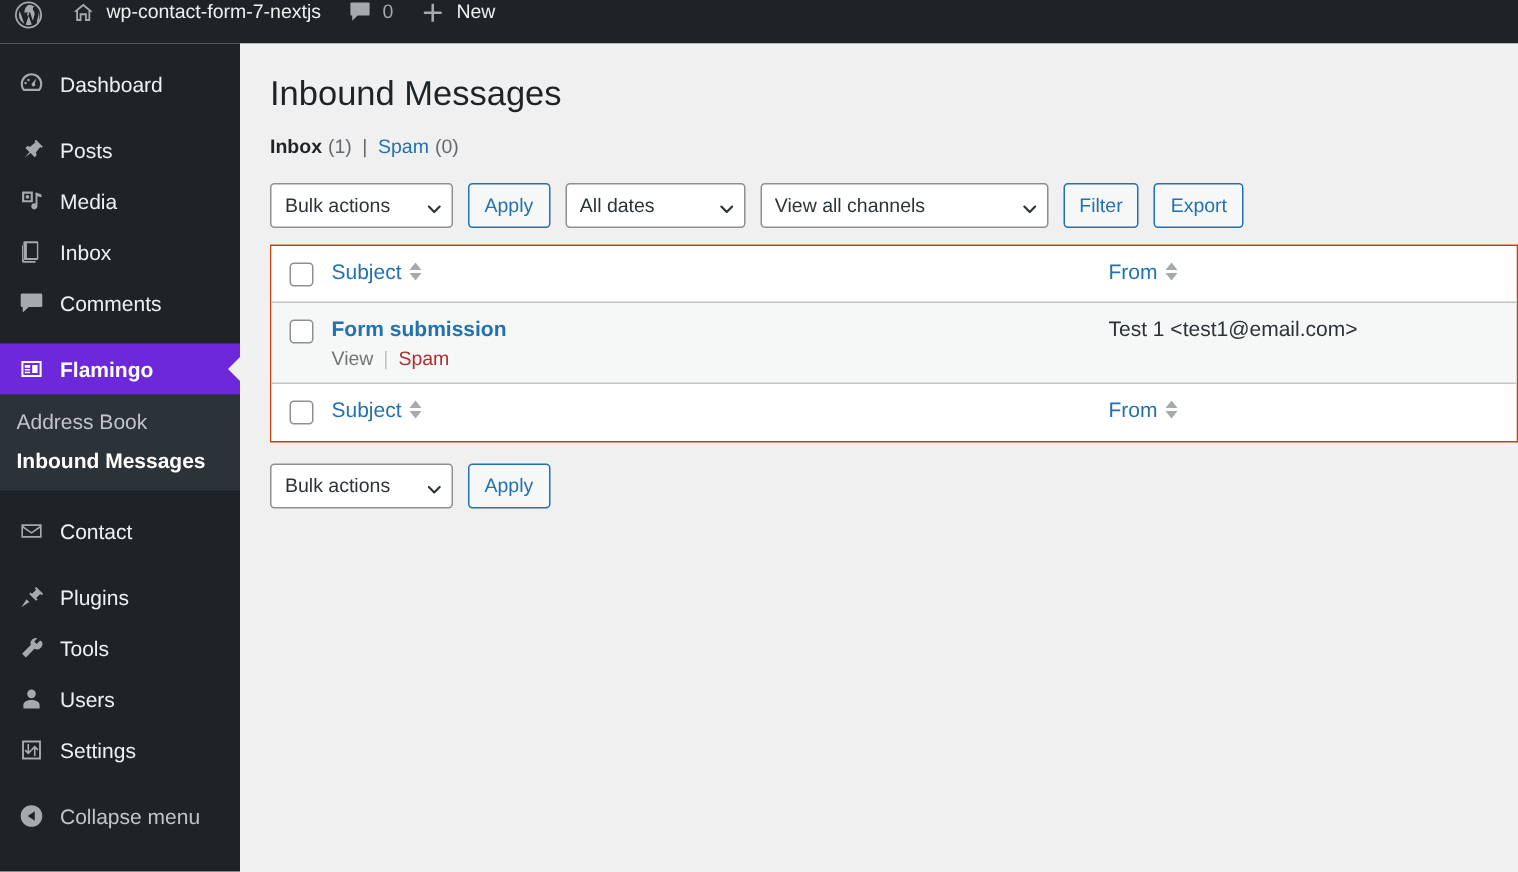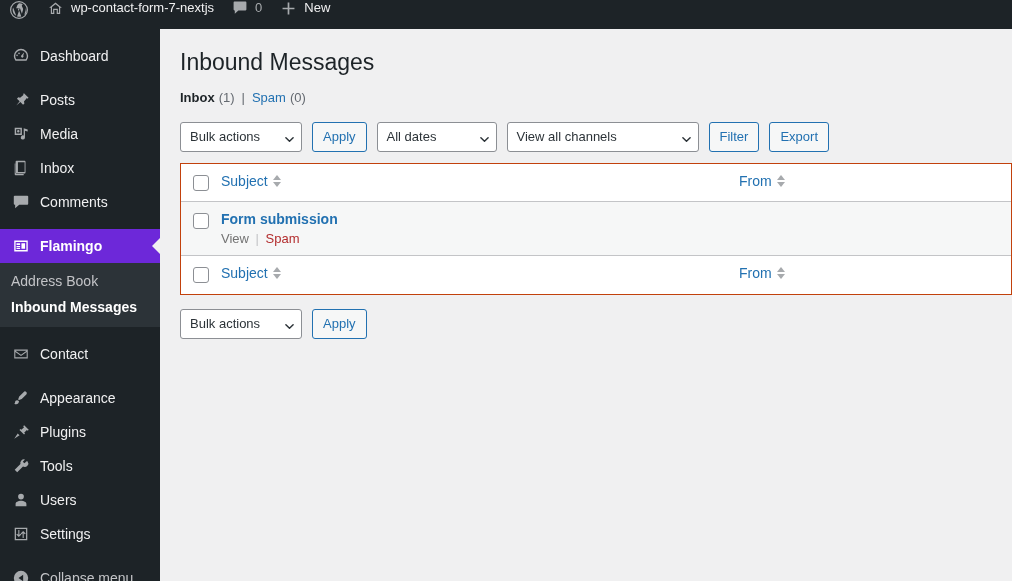--- a/index.html
+++ b/index.html
@@ -313,28 +313,20 @@
     <span class="m-icon">
       <svg width="18" height="18" viewBox="0 0 20 20">
           <path d="M2.5 5h15v10h-15V5zm1.3 1.3l6.2 4.4 6.2-4.4H3.8zm-.1 1.4v6h12.6v-6L10 12.1 3.7 7.7z"></path>
         </svg>
     </span>
     <span class="m-label">Contact</span>
   </div>
 
   <div class="menu-sep"></div>
 
-  <div class="menu-item">
-    <span class="m-icon">
-      <svg width="18" height="18" viewBox="0 0 20 20">
-          <path d="M15.8 3.2c-.8-.8-2-.8-2.7 0L8 8.3l-1 2.9a.7.7 0 00.9.9l2.9-1 5.1-5.1c.7-.8.7-2 0-2.8zM5.6 12.4c-1.2 0-2.2 1-2.2 2.2 0 .7-.3 1.2-.8 1.7.6.4 1.3.6 2 .6 1.7 0 3.1-1.4 3.1-3.1 0-.2 0-.4-.1-.6-.6-.5-1.3-.8-2-.8z"></path>
-        </svg>
-    </span>
-    <span class="m-label">Appearance</span>
-  </div>
 
   <div class="menu-item">
     <span class="m-icon">
       <svg width="18" height="18" viewBox="0 0 20 20">
           <path d="M13.5 2.5l-1.1 1.1 1 1-3 3-1-1-1.1 1.1 5.1 5.1 1.1-1.1-1-1 3-3 1 1 1.1-1.1-5.1-5.1zM6.3 11.6l-3.8 5.9 5.9-3.8-2.1-2.1z"></path>
         </svg>
     </span>
     <span class="m-label">Plugins</span>
   </div>
 
@@ -454,20 +446,23 @@
         <span class="wp-cb"></span>
       </div>
       <div class="col-subject">
         <a class="row-title">Form submission</a>
         <div class="row-actions">
           <a class="view">View</a>
           <span class="sep">|</span>
           <a class="spam">Spam</a>
         </div>
       </div>
+      <div class="col-from">
+        <span class="from-text">Test 1 &lt;test1@email.com&gt;</span>
+      </div>
     </div>
 
     <div class="tr last hdr-row">
       <div class="cb-col">
         <span class="wp-cb"></span>
       </div>
       <div class="col-subject">
         <a class="th-link">
           <span>Subject</span>
           <span class="sorter">

